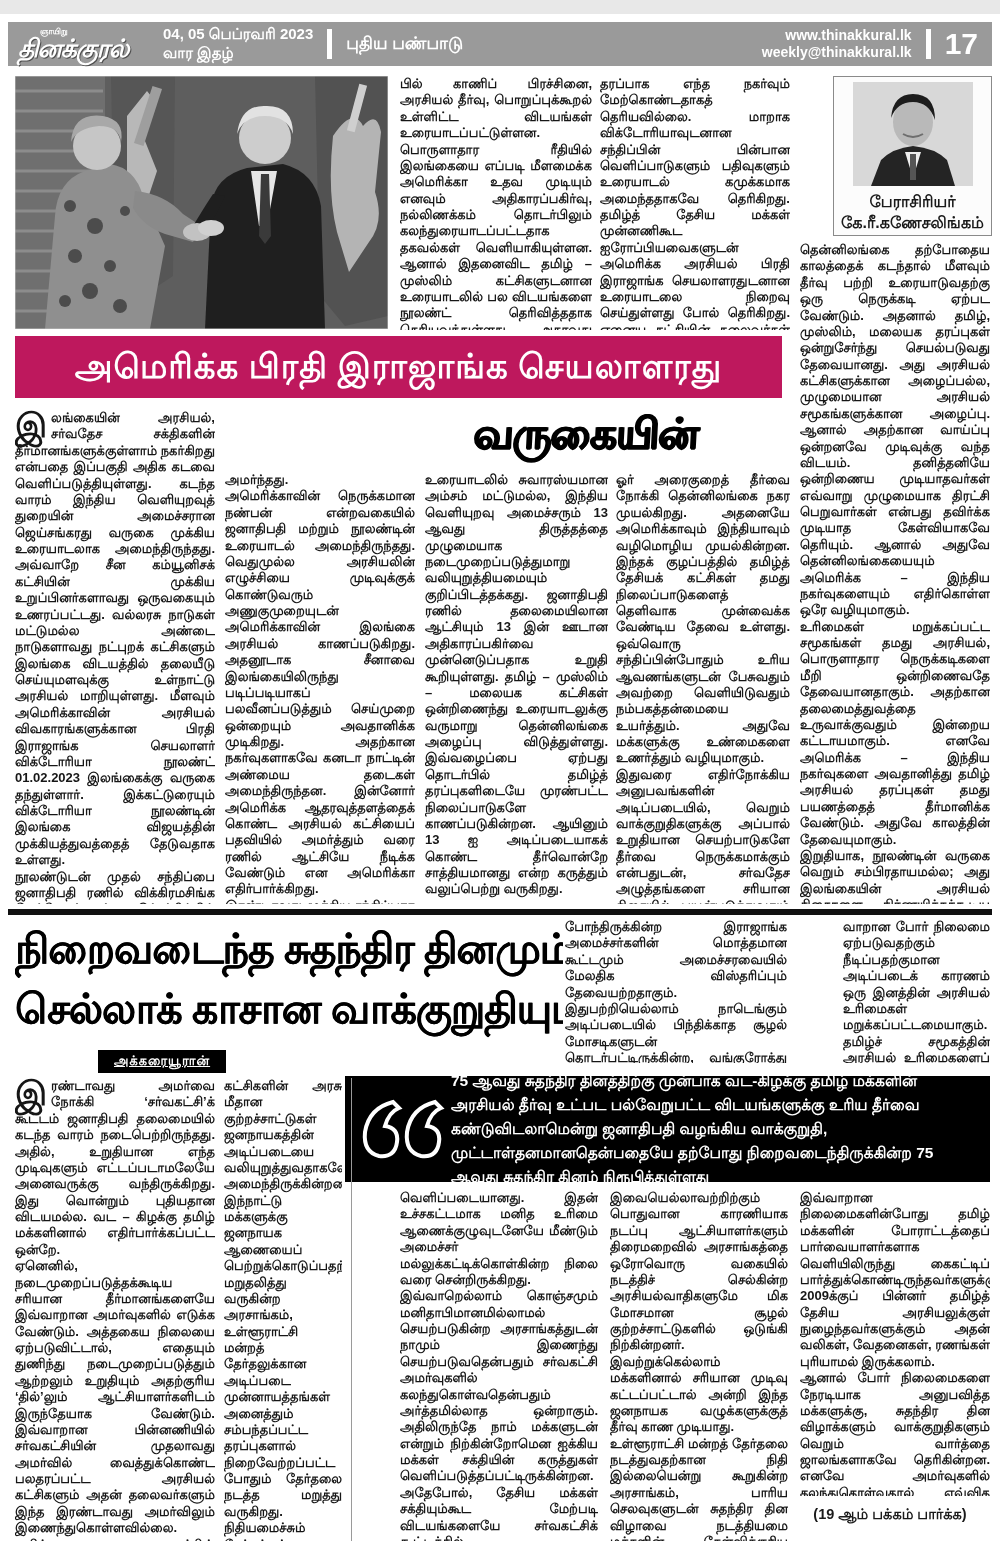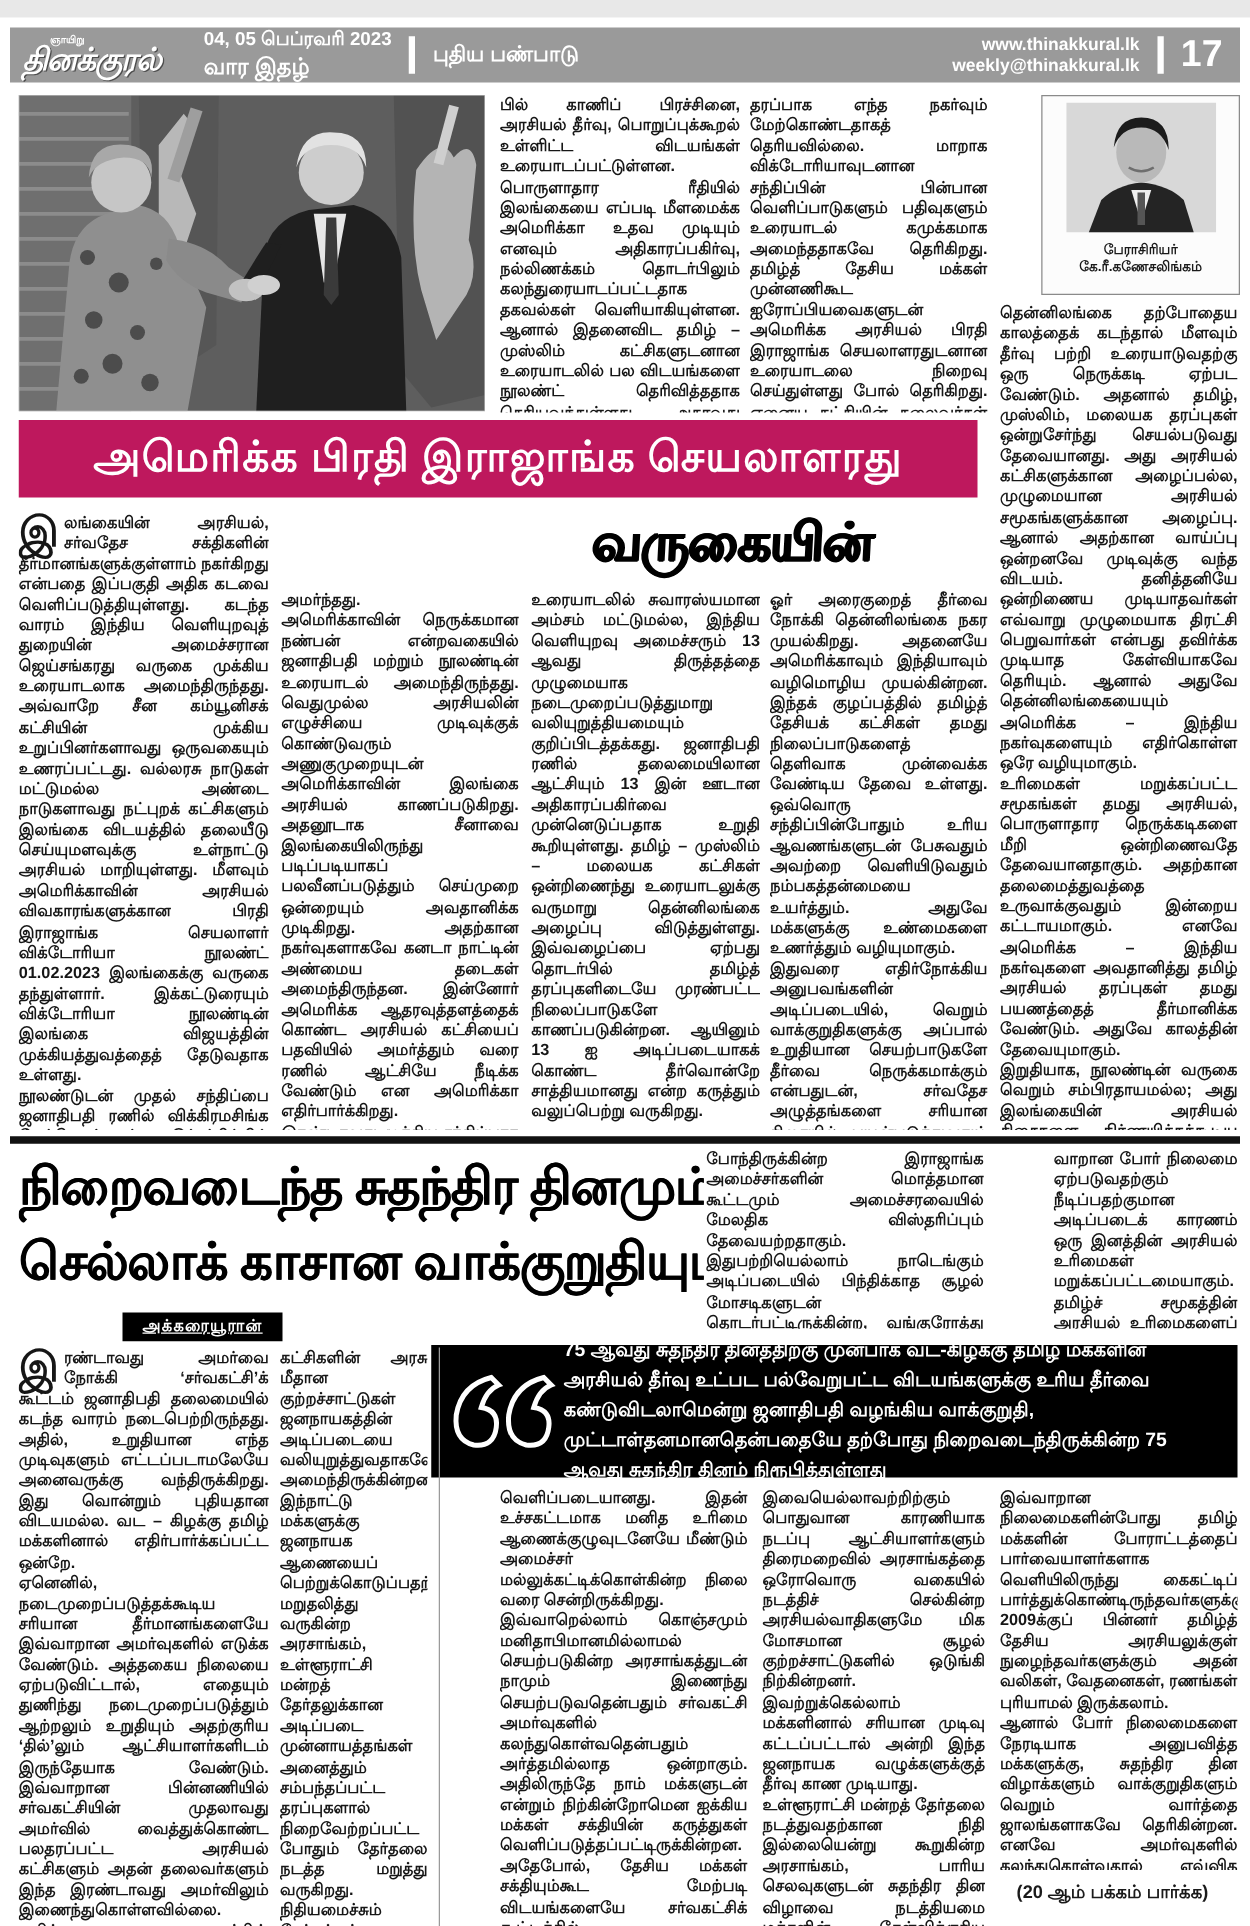--- a/index.html
+++ b/index.html
@@ -6,40 +6,40 @@
   #page{position:relative;width:1000px;height:1541px;background:#fff;margin:14px auto;
         font-family:"Liberation Sans","DejaVu Sans",sans-serif;color:#1a1a1a;overflow:hidden;}
   .abs{position:absolute;}
   
   .masthead{left:8px;top:8px;width:984px;height:44px;background:#9a9a9a;display:flex;align-items:center;}
   .logo-wrap{margin-left:10px;width:135px;line-height:1;}
   .logo-weekday{font-size:8px;color:#fff;font-weight:bold;margin-left:22px;}
   .logo-main{font-size:25px;font-weight:bold;font-style:italic;color:#fff;text-shadow:1px 1px 0 #4d4d4d;letter-spacing:-1px;}
   .mast-date{margin-left:10px;color:#fff;font-weight:bold;line-height:1.25;}
   .mast-date .d1{font-size:15px;text-align:center;}
-  .mast-date .d2{font-size:18px;}
+  .mast-date .d2{font-size:15px;}
   .vbar{width:5px;height:30px;background:#fff;margin:0 14px;}
   .mast-section{color:#fff;font-weight:bold;font-size:17px;}
   .mast-right{margin-left:auto;display:flex;align-items:center;}
   .mast-web{color:#fff;font-weight:bold;font-size:14px;line-height:1.25;text-align:right;}
   .mast-page{color:#fff;font-weight:bold;font-size:30px;margin-right:14px;}
   
   .col{position:absolute;font-size:13px;line-height:1.26;text-align:justify;
        white-space:pre-line;overflow:hidden;color:#161616;font-weight:bold;}
   .dropcap::first-letter{font-size:33px;line-height:0.78;font-weight:bold;float:left;padding:3px 4px 0 0;}
   
   .banner{left:15px;top:322px;width:767px;height:62px;background:#be185d;color:#fff;
           font-family:"Liberation Serif","DejaVu Serif",serif;font-weight:bold;
           font-size:34px;text-align:center;line-height:62px;letter-spacing:1px;overflow:hidden;}
   .headline-main{left:388px;top:388px;width:396px;height:64px;color:#000;font-weight:bold;
           font-size:42px;text-align:center;line-height:64px;transform:skewX(-3deg);
           text-shadow:1px 0 #000,0 1px #000,-1px 0 #000;letter-spacing:-1px;overflow:hidden;}
   
   .author-box{left:833px;top:62px;width:157px;height:158px;border:1px solid #8a8a8a;background:#fcfcfc;text-align:center;}
-  .author-cap{font-size:11px;font-weight:bold;line-height:1.3;margin-top:2px;}
+  .author-cap{font-size:16px;font-weight:bold;line-height:1.3;margin-top:2px;}
   .hrule{left:8px;top:895px;width:984px;height:6px;background:#111;}
   
   .a2-head{left:15px;width:548px;font-weight:bold;color:#000;font-size:41px;letter-spacing:-1px;
            text-shadow:0.6px 0 #000;white-space:nowrap;overflow:hidden;}
   .byline{left:98px;top:1036px;background:#000;color:#fff;font-weight:bold;font-size:13px;
           padding:3px 16px;letter-spacing:1px;text-decoration:underline;}
   .pullquote{left:345px;top:1062px;width:645px;height:106px;background:#000;color:#fff;
              display:flex;align-items:center;}
   .pq-text{flex:1;font-size:15.5px;font-weight:bold;line-height:1.55;text-align:left;padding:0 18px 0 4px;}
   .vrule{position:absolute;width:1px;background:#9a9a9a;}
@@ -195,15 +195,15 @@
 இந்நாட்டு மக்களுக்கு ஜனநாயக ஆணையைப் பெற்றுக்கொடுப்பதற்கு மறுதலித்து வருகின்ற அரசாங்கம், உள்ளூராட்சி மன்றத் தேர்தலுக்கான அடிப்படை முன்னாயத்தங்கள் அனைத்தும் சம்பந்தப்பட்ட தரப்புகளால் நிறைவேற்றப்பட்ட போதும் தேர்தலை நடத்த மறுத்து வருகிறது.
 நிதியமைச்சும் தேர்தல்கள் ஆணைக்குழுவும் முன்வைக்கின்ற காரணங்கள் யாவும் அரசியல் நோக்கம் கொண்டவை என்பதை மக்கள் நன்கு அறிவர். இதனால்தான் ஜனநாயகத்தின் மீதான நம்பிக்கை நாளுக்கு நாள் குறைந்து செல்கிறது.</div>
   <div class="vrule" style="left:351px;top:1064px;height:468px;"></div>
   <div class="col" style="left:400px;top:1176px;width:198px;height:356px;">வெளிப்படையானது. இதன் உச்சகட்டமாக மனித உரிமை ஆணைக்குழுவுடனேயே மீண்டும் அமைச்சர் மல்லுக்கட்டிக்கொள்கின்ற நிலை வரை சென்றிருக்கிறது.
 இவ்வாறெல்லாம் கொஞ்சமும் மனிதாபிமானமில்லாமல் செயற்படுகின்ற அரசாங்கத்துடன் நாமும் இணைந்து செயற்படுவதென்பதும் சர்வகட்சி அமர்வுகளில் கலந்துகொள்வதென்பதும் அர்த்தமில்லாத ஒன்றாகும். அதிலிருந்தே நாம் மக்களுடன் என்றும் நிற்கின்றோமென ஐக்கிய மக்கள் சக்தியின் கருத்துகள் வெளிப்படுத்தப்பட்டிருக்கின்றன.
 அதேபோல், தேசிய மக்கள் சக்தியும்கூட மேற்படி விடயங்களையே சர்வகட்சிக் கூட்டத்தில் கலந்துகொள்ளாமைக்கான காரணங்களாக வரிசைப்படுத்தியிருக்கிறது. செயற்கையான ஒற்றுமை முயற்சிகள் பயனற்றவை என்பதையும் அவை சுட்டிக்காட்டியுள்ளன.</div>
   <div class="col" style="left:610px;top:1176px;width:178px;height:356px;">இவையெல்லாவற்றிற்கும் பொதுவான காரணியாக நடப்பு ஆட்சியாளர்களும் திரைமறைவில் அரசாங்கத்தை ஒரோவொரு வகையில் நடத்திச் செல்கின்ற அரசியல்வாதிகளுமே மிக மோசமான சூழல் குற்றச்சாட்டுகளில் ஒடுங்கி நிற்கின்றனர். இவற்றுக்கெல்லாம் மக்களினால் சரியான முடிவு கட்டப்பட்டால் அன்றி இந்த ஜனநாயக வழுக்களுக்குத் தீர்வு காண முடியாது.
 உள்ளூராட்சி மன்றத் தேர்தலை நடத்துவதற்கான நிதி இல்லையென்று கூறுகின்ற அரசாங்கம், பாரிய செலவுகளுடன் சுதந்திர தின விழாவை நடத்தியமை மக்களின் கேள்விக்குரிய விடயமாகவே அமைந்திருக்கிறது. அதுவும் 75 ஆவது சுதந்திர தினம் என்ற பெயரில் நடத்தப்பட்ட வீண் ஆடம்பரங்கள் நாட்டின் நெருக்கடிக்குப் பொருந்தாதவையாகும்.</div>
   <div class="col" style="left:800px;top:1176px;width:190px;height:306px;">இவ்வாறான நிலைமைகளின்போது தமிழ் மக்களின் போராட்டத்தைப் பார்வையாளர்களாக வெளியிலிருந்து கைகட்டிப் பார்த்துக்கொண்டிருந்தவர்களுக்கும் 2009க்குப் பின்னர் தமிழ்த் தேசிய அரசியலுக்குள் நுழைந்தவர்களுக்கும் அதன் வலிகள், வேதனைகள், ரணங்கள் புரியாமல் இருக்கலாம்.
 ஆனால் போர் நிலைமைகளை நேரடியாக அனுபவித்த மக்களுக்கு, சுதந்திர தின விழாக்களும் வாக்குறுதிகளும் வெறும் வார்த்தை ஜாலங்களாகவே தெரிகின்றன. எனவே அமர்வுகளில் கலந்துகொள்வதால் எவ்வித பிரயோசனமுமில்லையென்று</div>
-  <div class="abs endnote">(20 ஆம் பக்கம் பார்க்க)</div>
+  <div class="abs endnote">(19 ஆம் பக்கம் பார்க்க)</div>
 
 </div>
 
 </body></html>

